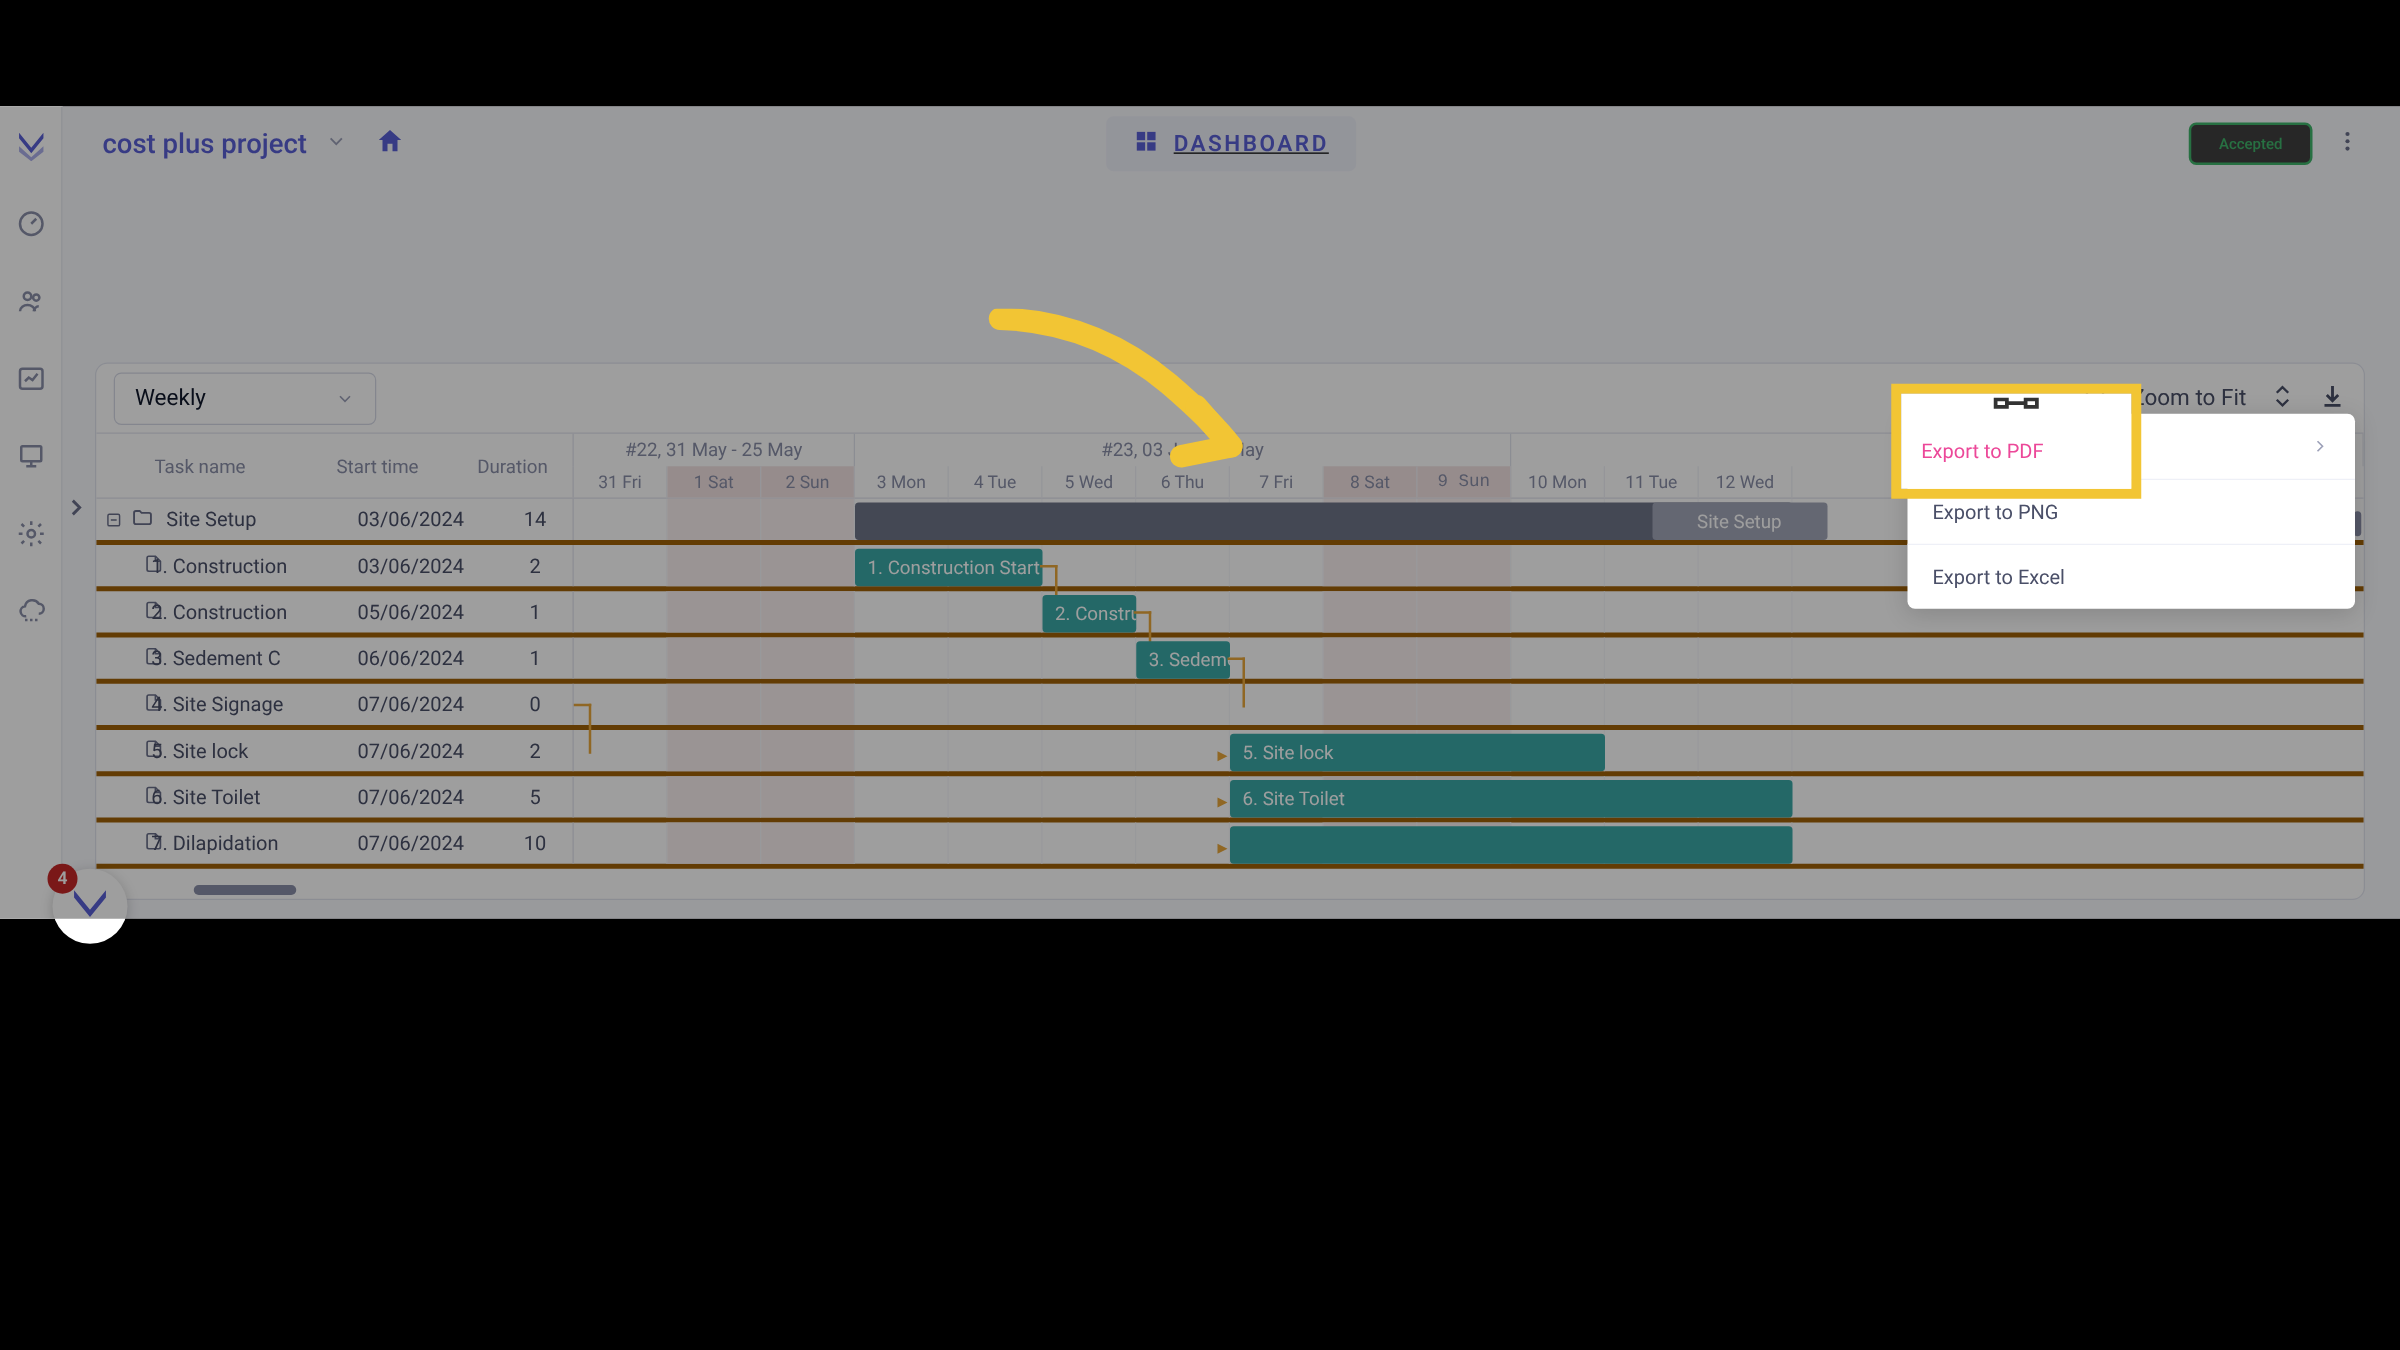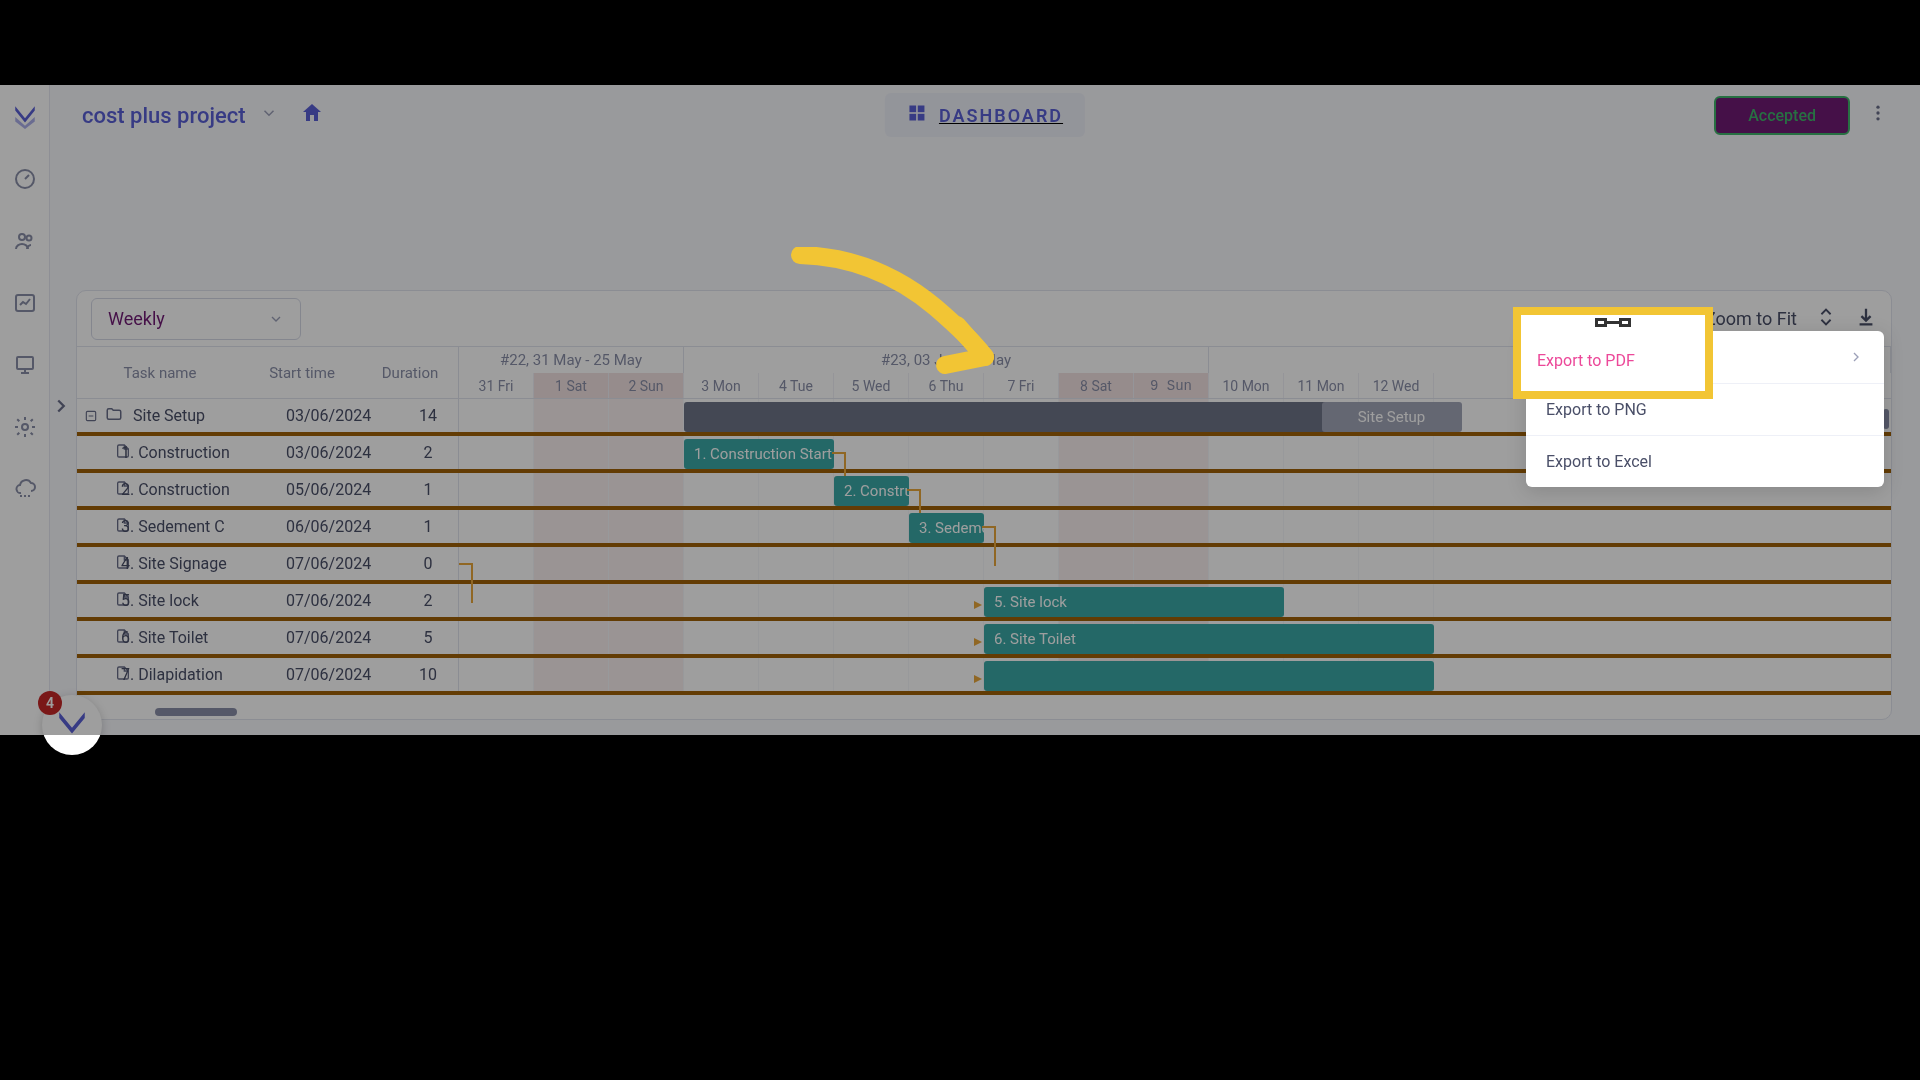--- a/index.html
+++ b/index.html
@@ -17,30 +17,30 @@
 
 
 .header { position: absolute; left: 50px; top: 0; right: 0; height: 60px; display: flex; align-items: center; padding: 0 32px; }
 .proj-name { color: #5a5fd6; font-size: 22px; font-weight: 500; margin-right: 14px; }
 .proj-caret { color: #9ca0b8; margin-right: 22px; }
 .home-icon { color: #5a5fd6; }
 .header-center { position: absolute; left: 50%; transform: translateX(-50%); display: flex; align-items: center; gap: 12px; background: #eef0f9; padding: 10px 22px; border-radius: 6px; text-decoration: underline; }
 .header-center .dash-icon { color: #5a5fd6; }
 .header-center .dash-label { color: #5a5fd6; font-size: 18px; font-weight: 600; letter-spacing: 2px; }
 .header-right { margin-left: auto; display: flex; align-items: center; gap: 18px; }
-.accepted-pill { border: 2px solid #3fb56b; color: #3fb56b; padding: 8px 32px; border-radius: 6px; font-size: 16px; font-weight: 500; background: #701a75; }
+.accepted-pill { border: 2px solid #3fb56b; color: #3fb56b; padding: 8px 22px; border-radius: 6px; font-size: 12px; font-weight: 500; background: #404040; }
 .kebab { color: #6a6f8a; }
 
 
 .expand-chevron { position: absolute; left: 50px; top: 310px; width: 22px; height: 22px; color: #6a6f8a; }
 
 
 .card { position: absolute; left: 76px; top: 205px; right: 28px; bottom: 15px; background: #fff; border: 1px solid #e1e4ee; border-radius: 10px; overflow: hidden; }
 .card-toolbar { height: 56px; display: flex; align-items: center; padding: 0 14px; border-bottom: 1px solid #e1e4ee; }
-.view-select { display: flex; align-items: center; justify-content: space-between; width: 210px; height: 42px; border: 1px solid #d6d9e6; border-radius: 6px; padding: 0 16px; color: #701a75; font-size: 18px; background: #fff; }
+.view-select { display: flex; align-items: center; justify-content: space-between; width: 210px; height: 42px; border: 1px solid #d6d9e6; border-radius: 6px; padding: 0 16px; color: #0f172a; font-size: 18px; background: #fff; }
 .toolbar-spacer { flex: 1; }
 .toolbar-right { display: flex; align-items: center; gap: 18px; color: #4a4f68; }
 .zoom-fit { font-size: 18px; }
 .toolbar-icon svg { width: 22px; height: 22px; }
 
 
 .week-headers { display: flex; height: 26px; }
 .task-pane { width: 382px; border-right: 1px solid #e1e4ee; }
 .week-cell { border-right: 1px solid #e1e4ee; text-align: center; font-size: 15px; color: #8a8fa8; display: flex; align-items: center; justify-content: center; }
 
@@ -240,21 +240,21 @@
           <div class="day-cell weekend" style="width: 75px;">1 Sat</div>
           <div class="day-cell weekend" style="width: 75px;">2 Sun</div>
           <div class="day-cell" style="width: 75px;">3 Mon</div>
           <div class="day-cell" style="width: 75px;">4 Tue</div>
           <div class="day-cell" style="width: 75px;">5 Wed</div>
           <div class="day-cell" style="width: 75px;">6 Thu</div>
           <div class="day-cell" style="width: 75px;">7 Fri</div>
           <div class="day-cell weekend" style="width: 75px;">8 Sat</div>
           <div class="day-cell weekend" style="width: 75px; font-family: Liberation Mono, monospace;">9 Sun</div>
           <div class="day-cell" style="width: 75px;">10 Mon</div>
-          <div class="day-cell" style="width: 75px;">11 Mon</div>
+          <div class="day-cell" style="width: 75px;">11 Tue</div>
           <div class="day-cell" style="width: 75px;">12 Wed</div>
         </div>
     </div>
 
     <div class="rows" id="rows">
         <div class="row">
           <div class="task-cell">
             <span class="task-expand">
               <svg width="14" height="14" viewBox="0 0 24 24" fill="none" stroke="currentColor" stroke-width="2">
                 <rect x="4" y="4" width="16" height="16" rx="2"></rect>

